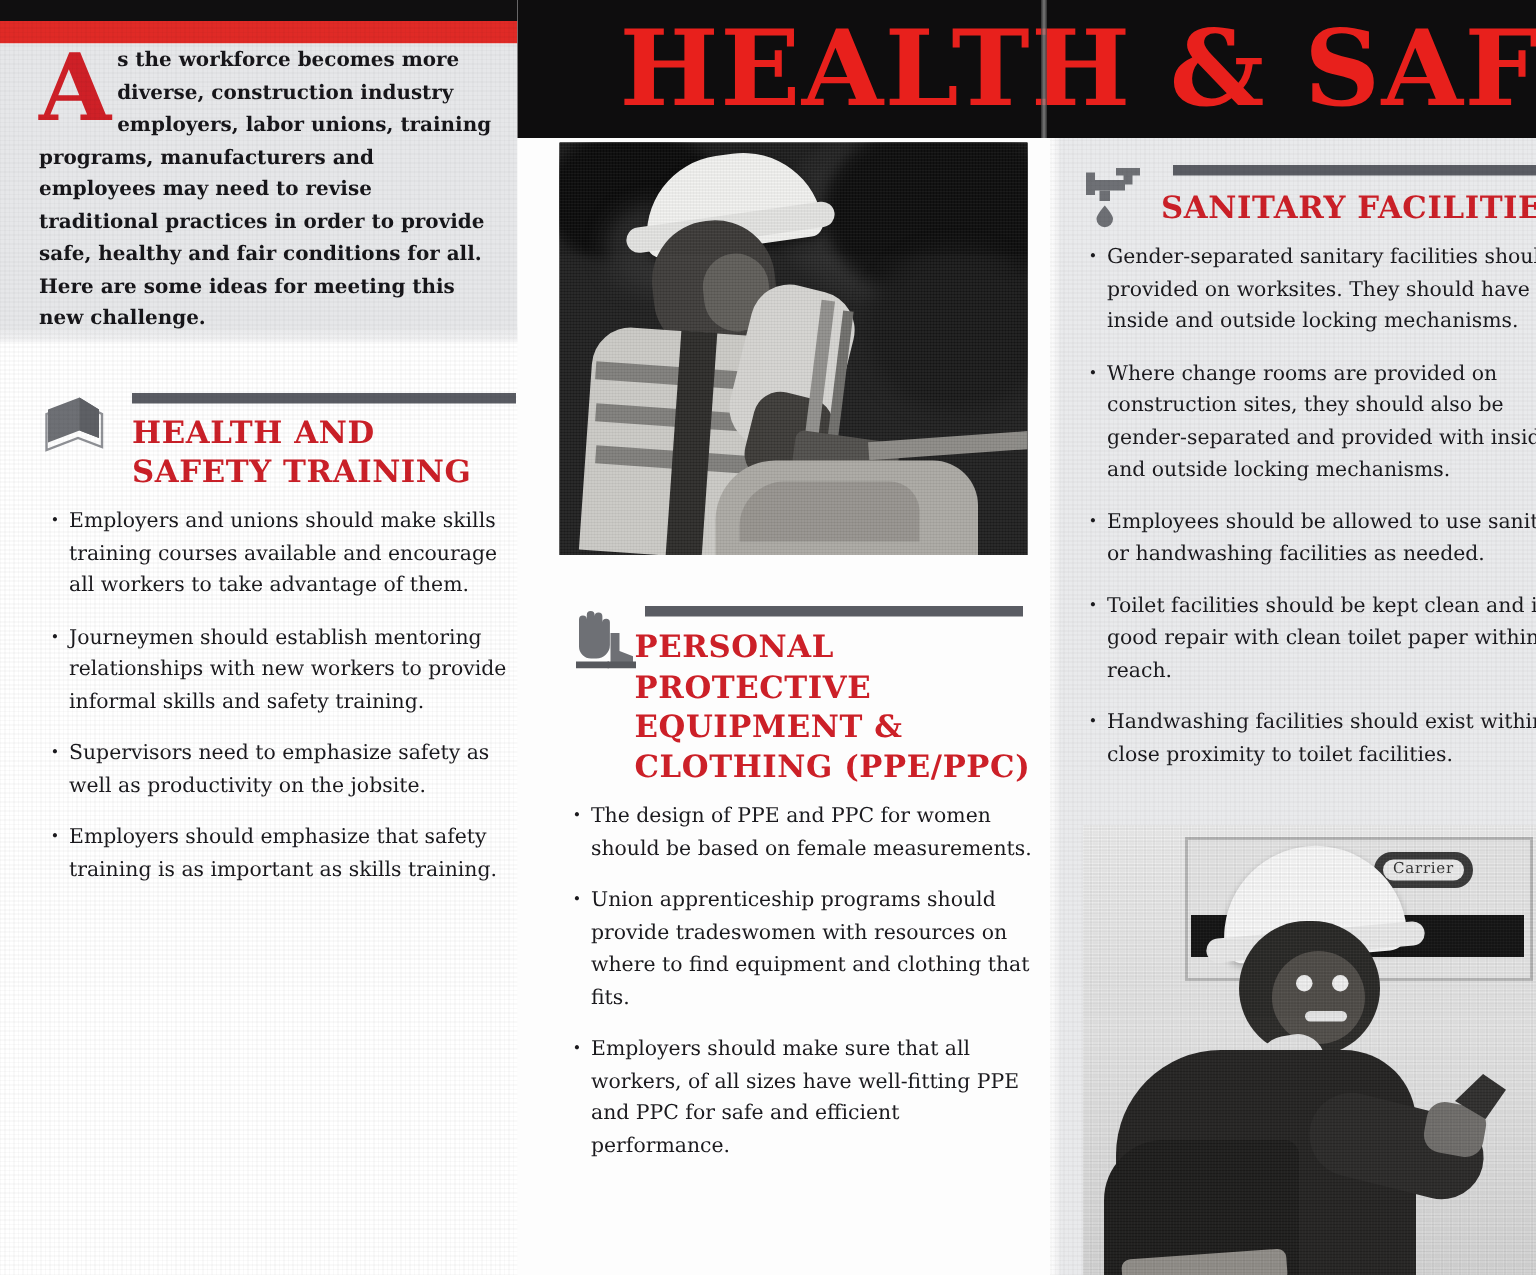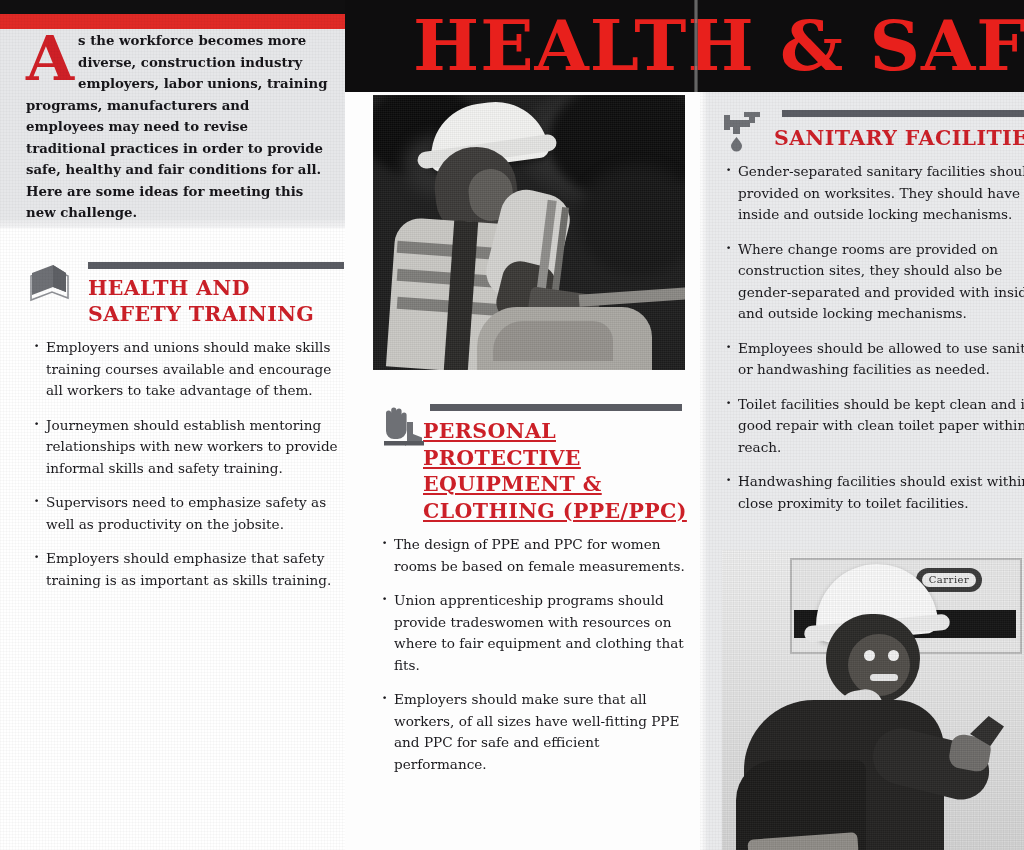--- a/index.html
+++ b/index.html
@@ -55,21 +55,21 @@
   
   #sec-training{left:26px;top:262px;width:318px;}
   #sec-training .rule{margin-left:62px;width:256px;}
   #sec-training .sect-title{font-size:20.5px;line-height:26px;margin:6px 0 10px 62px;}
   #sec-training ul.bullets{margin-top:10px;margin-left:6px;}
   #sec-training ul.bullets li{font-size:13.6px;line-height:21.5px;width:300px;}
 
   
   #sec-ppe{left:378px;top:404px;width:310px;}
   #sec-ppe .rule{margin-left:52px;width:252px;}
-  #sec-ppe .sect-title{font-size:20.5px;line-height:26.5px;margin:7px 0 0 45px;text-decoration:underline;}
+  #sec-ppe .sect-title{font-size:20.5px;line-height:26.5px;margin:7px 0 0 45px;}
   #sec-ppe ul.bullets{margin-top:10px;margin-left:2px;}
   #sec-ppe ul.bullets li{font-size:13.6px;line-height:21.5px;width:296px;}
 
   
   #sec-sanitary{left:722px;top:110px;width:330px;}
   #sec-sanitary .rule{margin-left:60px;width:262px;}
   #sec-sanitary .sect-title{font-size:20.5px;line-height:26px;margin:8px 0 10px 52px;}
   #sec-sanitary ul.bullets{margin-top:10px;margin-left:2px;}
   #sec-sanitary ul.bullets li{font-size:13.6px;line-height:21.5px;width:320px;}
 
@@ -175,22 +175,22 @@
         <svg width="48" height="44" viewBox="0 0 48 44" aria-hidden="true">
           <path d="M8 16 L8 9 a2.6 2.6 0 0 1 5.2 0 L13.2 14 L13.2 6 a2.6 2.6 0 0 1 5.2 0 L18.4 14 L18.4 7 a2.6 2.6 0 0 1 5.2 0 L23.6 15 L23.6 11 a2.5 2.5 0 0 1 5 0 L28.6 26 a9 9 0 0 1 -9 9 L16 35 a8 8 0 0 1 -8 -8 Z" fill="#6e7075"></path>
           <path d="M29 18 L35 18 L35 30 L44 33.5 L44 38 L29 38 Z" fill="#6e7075"></path>
           <rect x="27" y="37" width="19" height="4.5" fill="#57595e"></rect>
           <rect x="6" y="37" width="22" height="4.5" fill="#57595e"></rect>
         </svg>
       </div>
       <div class="rule"></div>
       <div class="sect-title">PERSONAL PROTECTIVE EQUIPMENT &amp; CLOTHING (PPE/PPC)</div>
       <ul class="bullets">
-        <li>The design of PPE and PPC for women rooms be based on female measurements.</li>
-        <li>Union apprenticeship programs should provide tradeswomen with resources on where to fair equipment and clothing that fits.</li>
+        <li>The design of PPE and PPC for women should be based on female measurements.</li>
+        <li>Union apprenticeship programs should provide tradeswomen with resources on where to find equipment and clothing that fits.</li>
         <li>Employers should make sure that all workers, of all sizes have well-fitting PPE and PPC for safe and efficient performance.</li>
       </ul>
     </div>
   </div>
 
   <div class="panel-right">
 
     <div class="sect" id="sec-sanitary" style="left:22px;">
       <div class="icon-wrap">
         <svg width="48" height="46" viewBox="0 0 48 46" aria-hidden="true">

